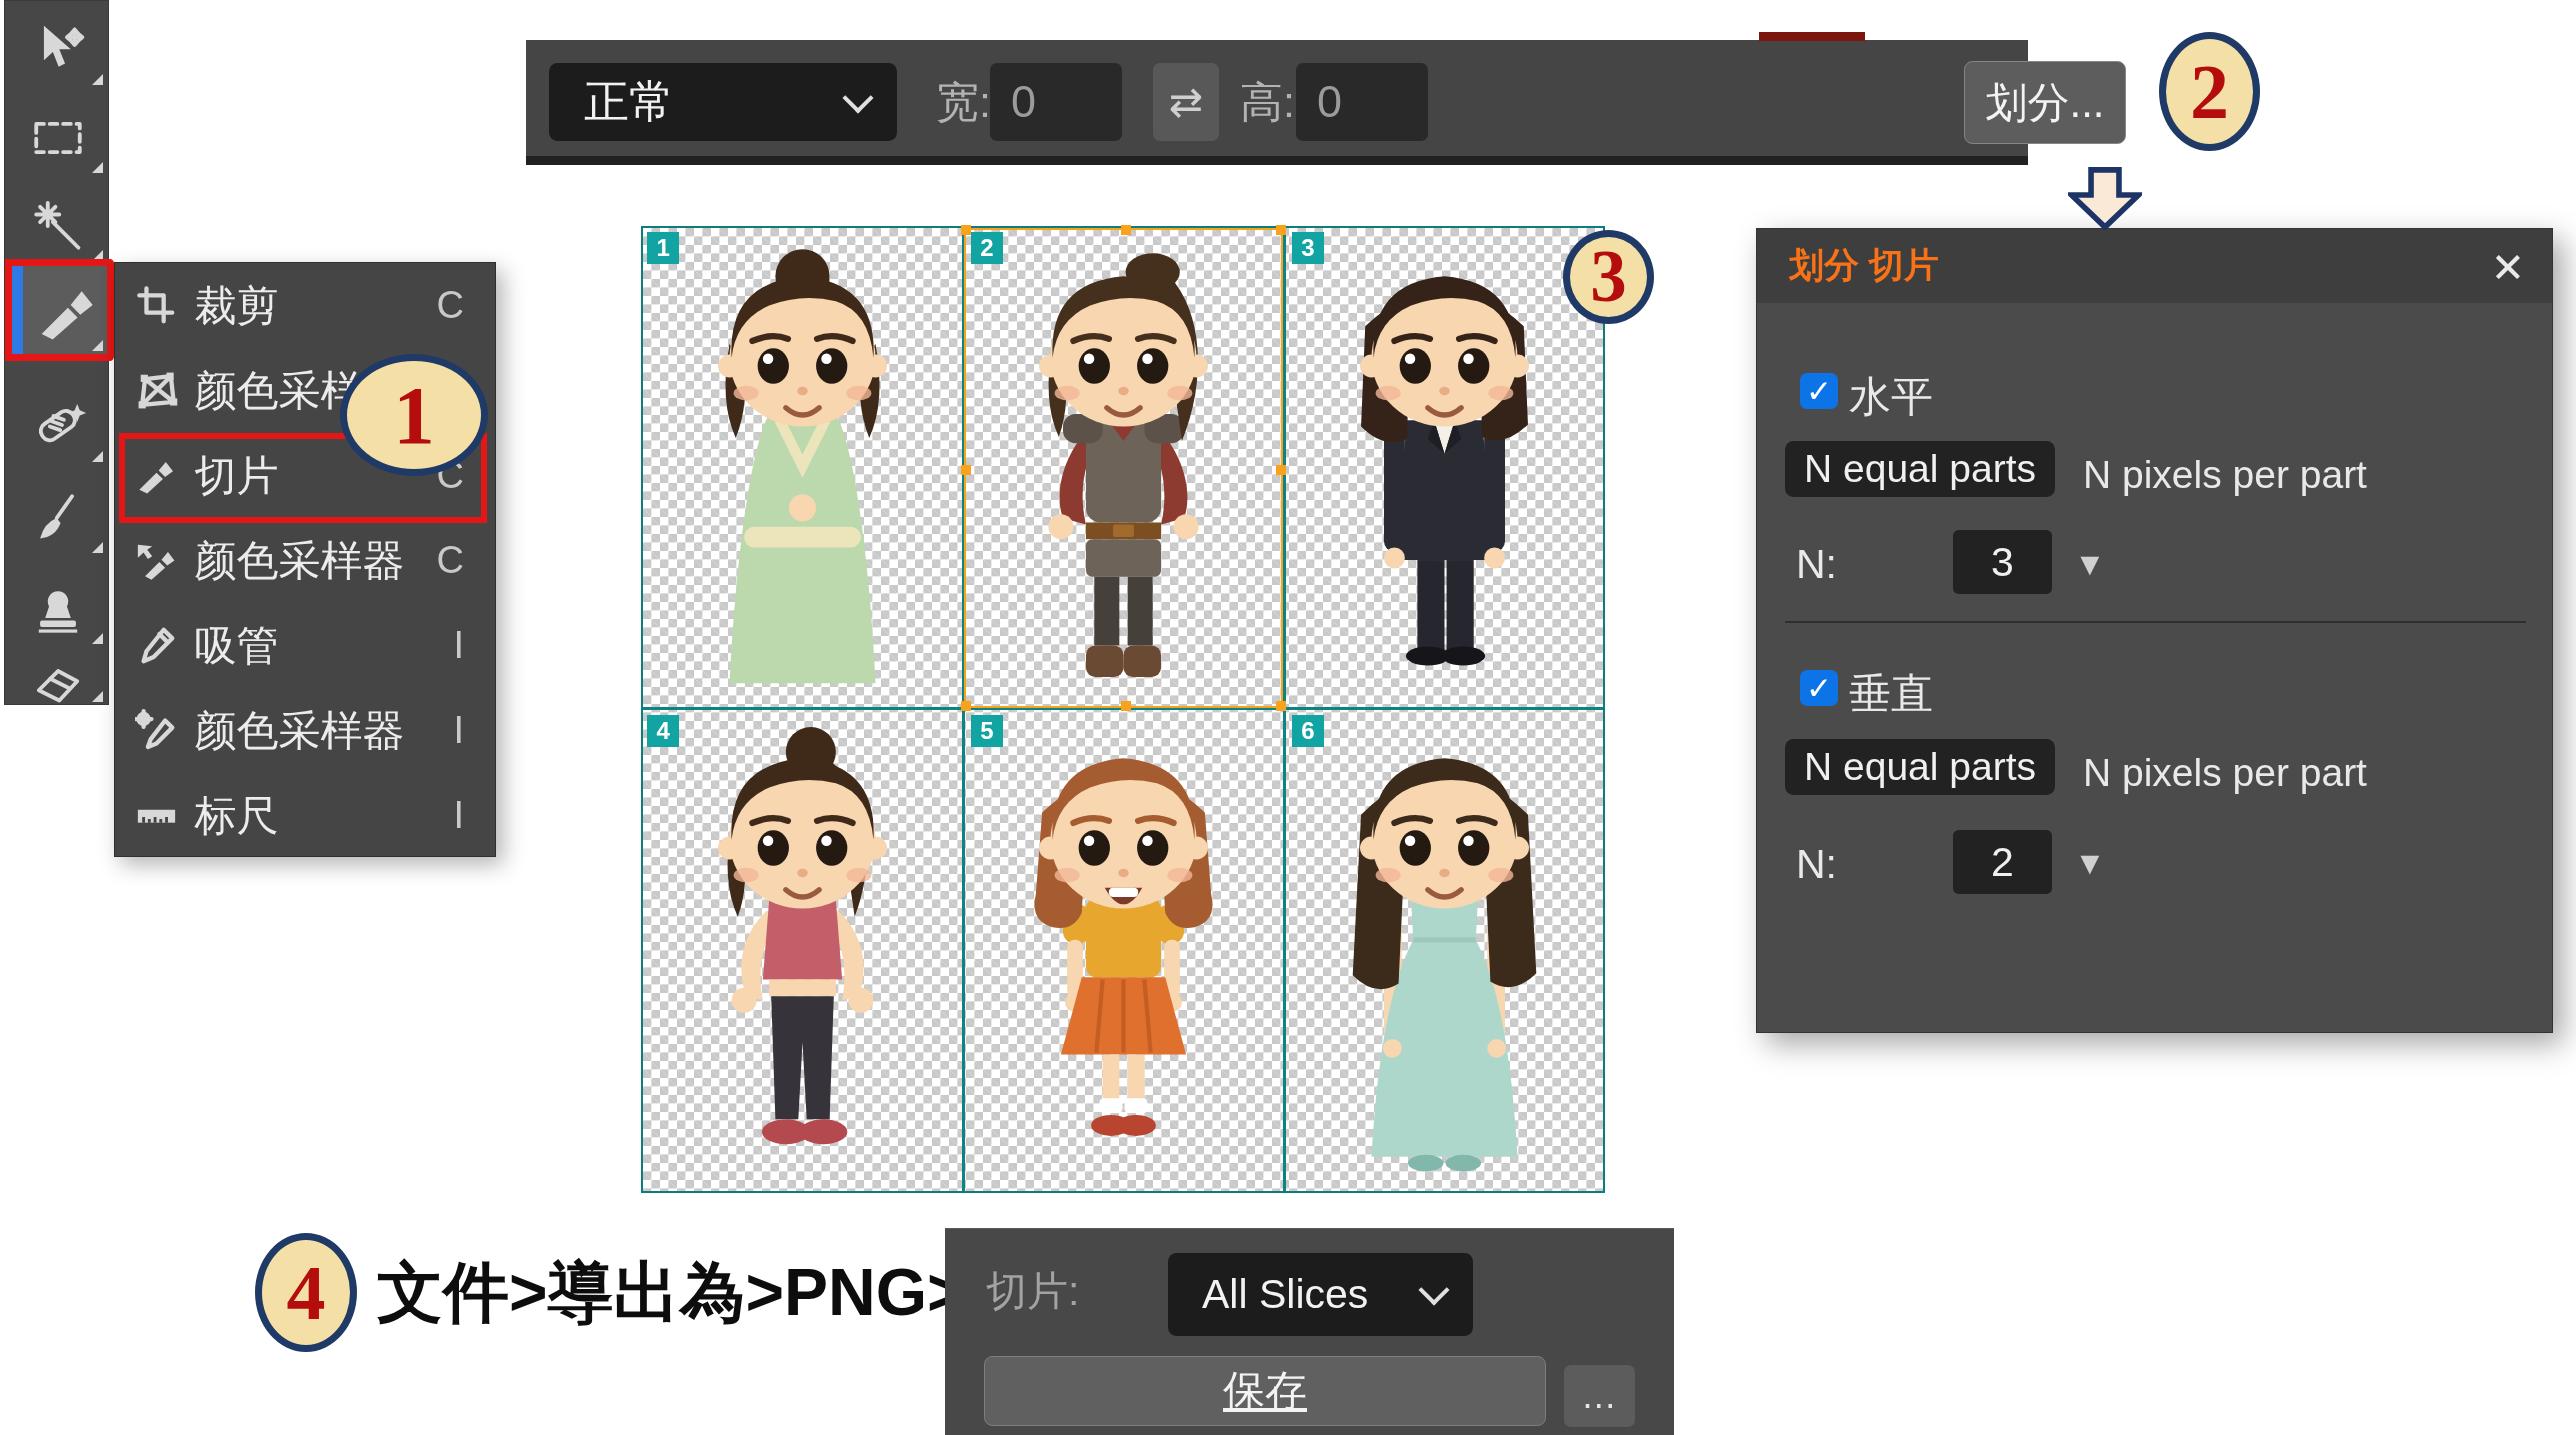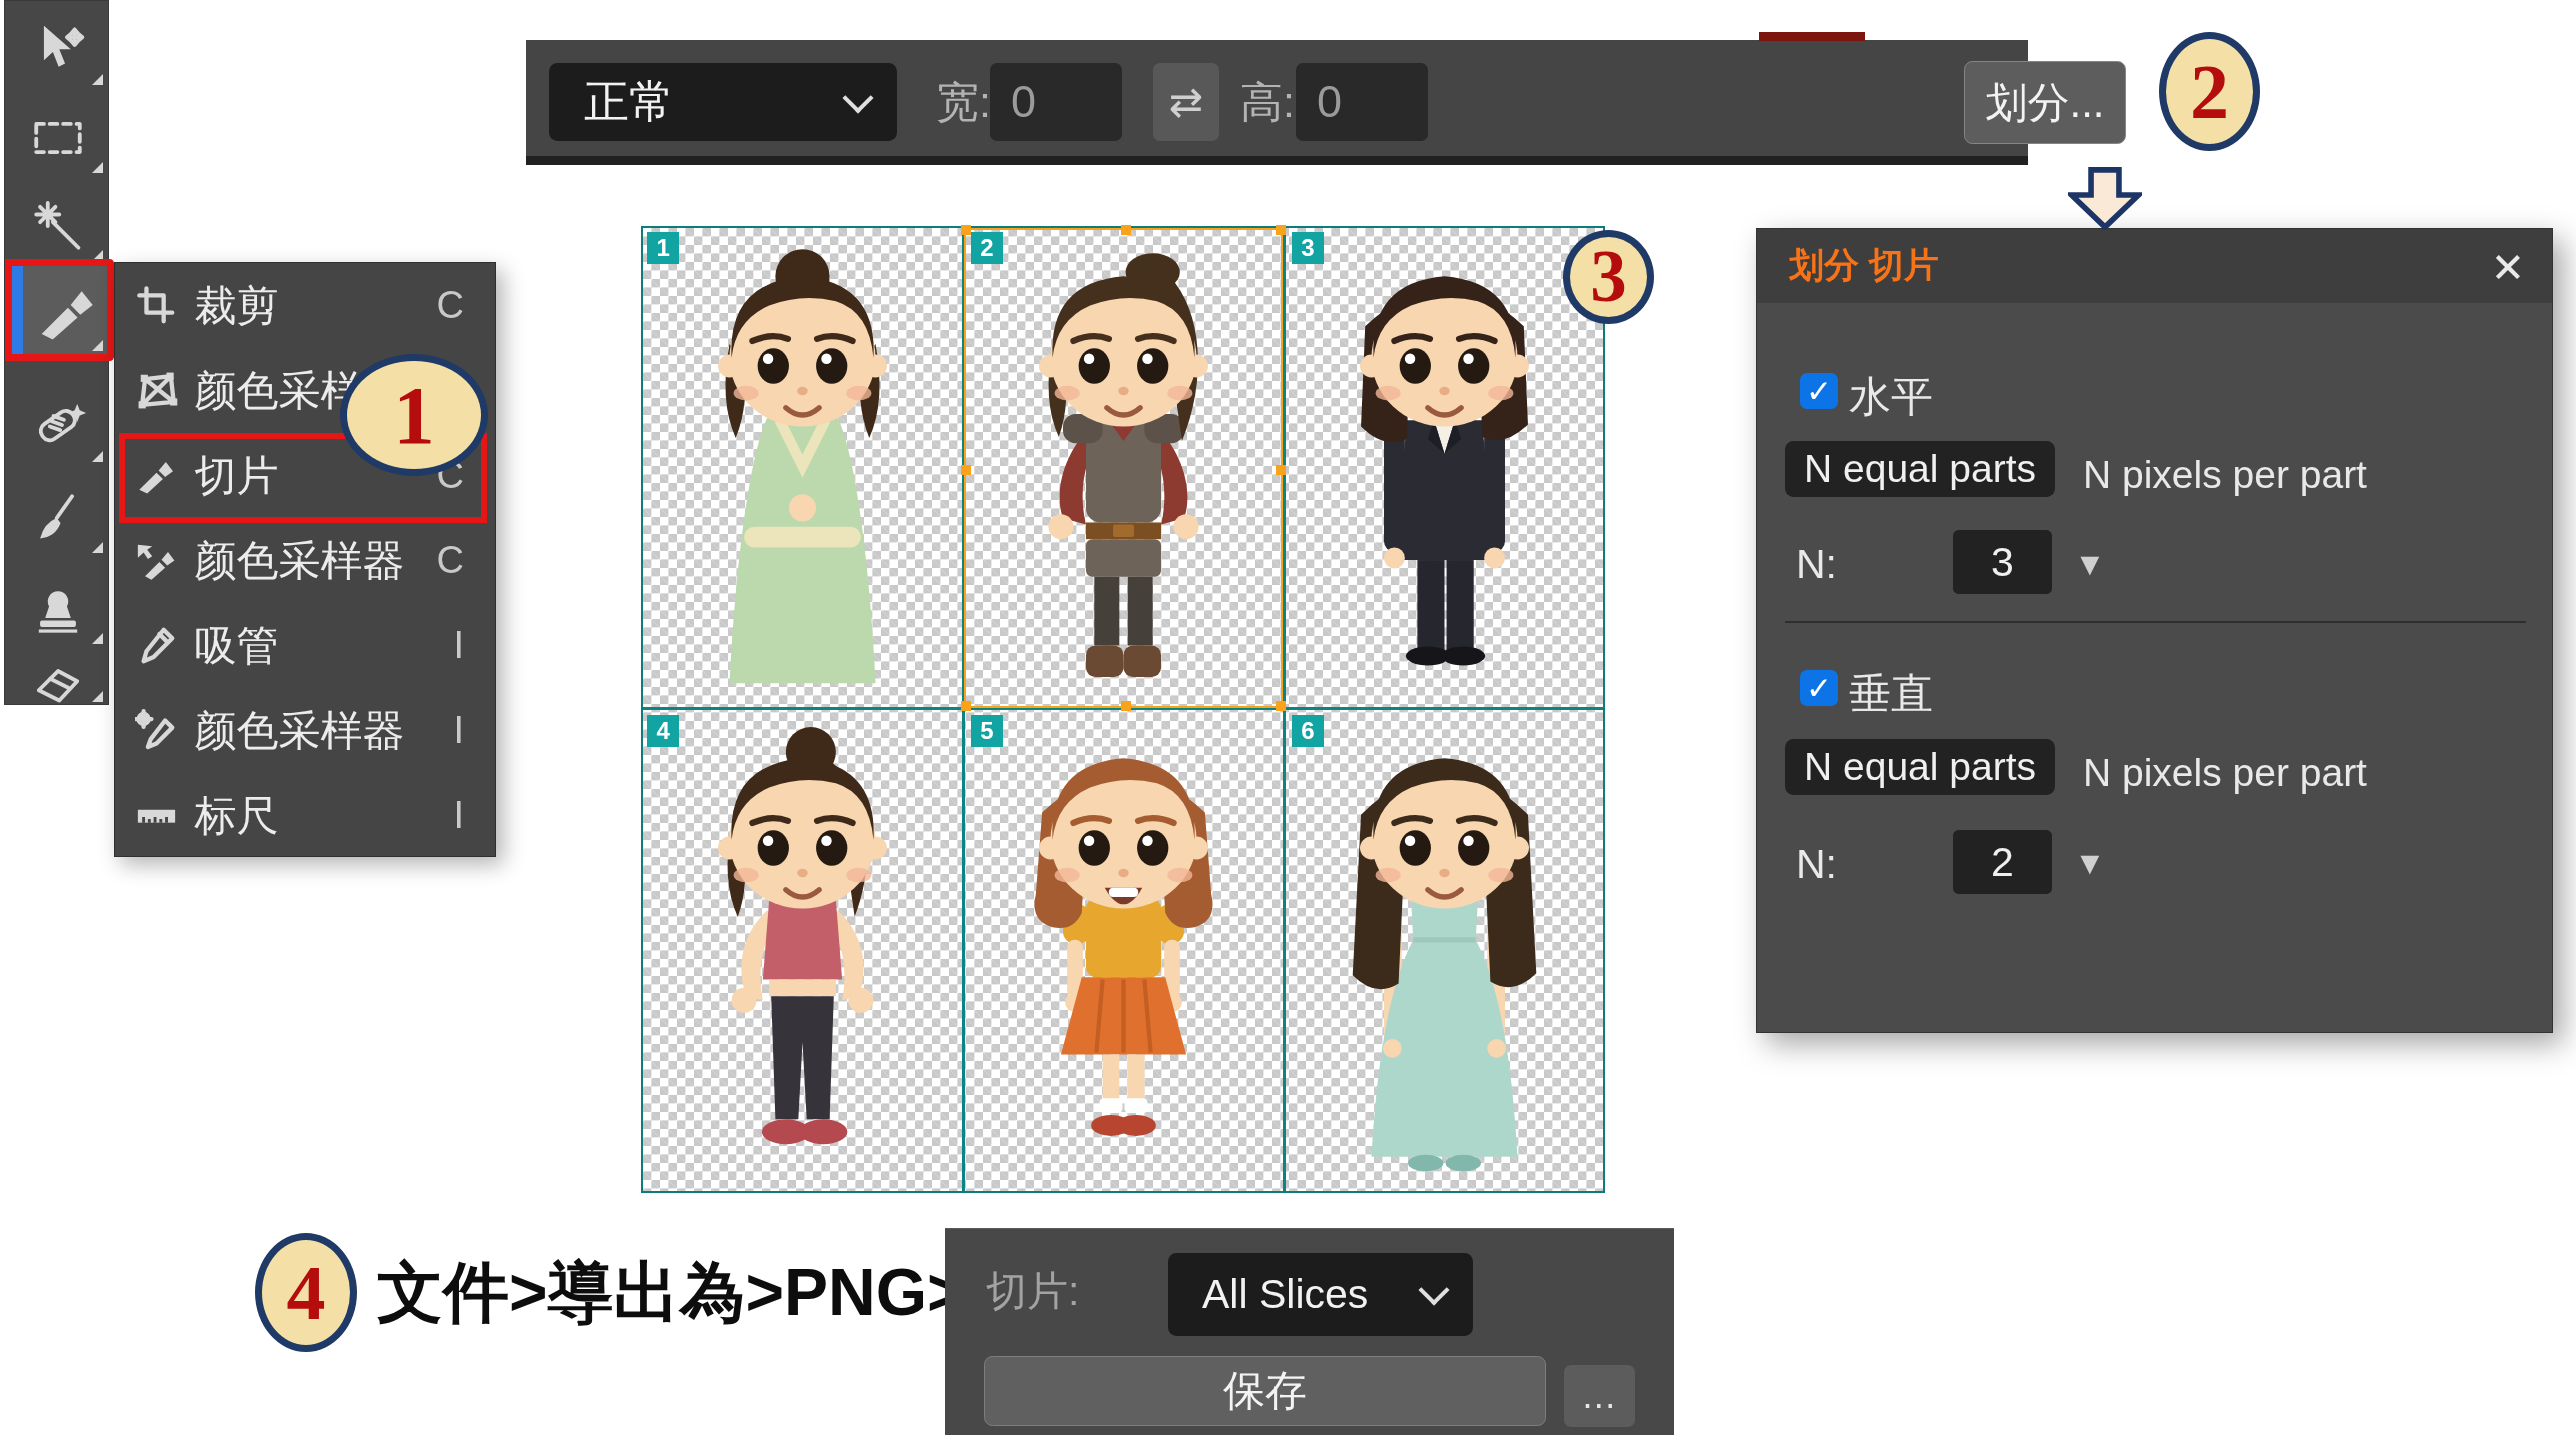--- a/index.html
+++ b/index.html
@@ -86,21 +86,21 @@
   #dialog-divider{position:absolute;left:28px;top:392px;width:741px;height:2.1px;background:#2e2e2e;}
   #ok-btn{position:absolute;left:28px;top:689px;width:741px;height:64px;background:#616161;border:1.4px solid #7a7a7a;
           border-radius:7px;color:#f3f3f3;font-size:42px;display:flex;align-items:center;justify-content:center;box-sizing:border-box;}
 
   
   #step4-text{left:377px;top:1248px;font-size:66px;font-weight:600;color:#0d0d0d;white-space:nowrap;}
   #save-panel{left:945px;top:1228px;width:729px;height:207px;background:#484848;border-top:1.4px solid #5a5a5a;box-sizing:border-box;}
   #slice-label{position:absolute;left:41px;top:35px;font-size:41px;color:#a3a3a3;}
   #slices-dropdown{left:223px;top:24px;width:305px;height:83px;font-size:41px;padding-left:34px;box-sizing:border-box;}
   #save-btn{position:absolute;left:39px;top:127px;width:562px;height:70px;background:#606060;border:1.4px solid #7e7e7e;
-            border-radius:8.4px;color:#f3f3f3;font-size:42px;display:flex;align-items:center;justify-content:center;box-sizing:border-box;}
+            border-radius:8.4px;color:#f3f3f3;font-size:42px;display:flex;align-items:center;justify-content:center;box-sizing:border-box;text-decoration:underline;}
   #more-btn{position:absolute;left:619px;top:136px;width:71px;height:62px;background:#5c5c5c;border-radius:7px;
             color:#e8e8e8;font-size:36px;display:flex;align-items:center;justify-content:center;letter-spacing:1.4px;}
   .icon-stroke{stroke:#d8d8d8;fill:none;stroke-width:6;stroke-linecap:round;stroke-linejoin:round;}
   .icon-fill{fill:#d8d8d8;}
 </style>
 </head>
 <body>
 
 <div id="toolbar" class="abs">
   <div class="tool" style="top:9.8px">

